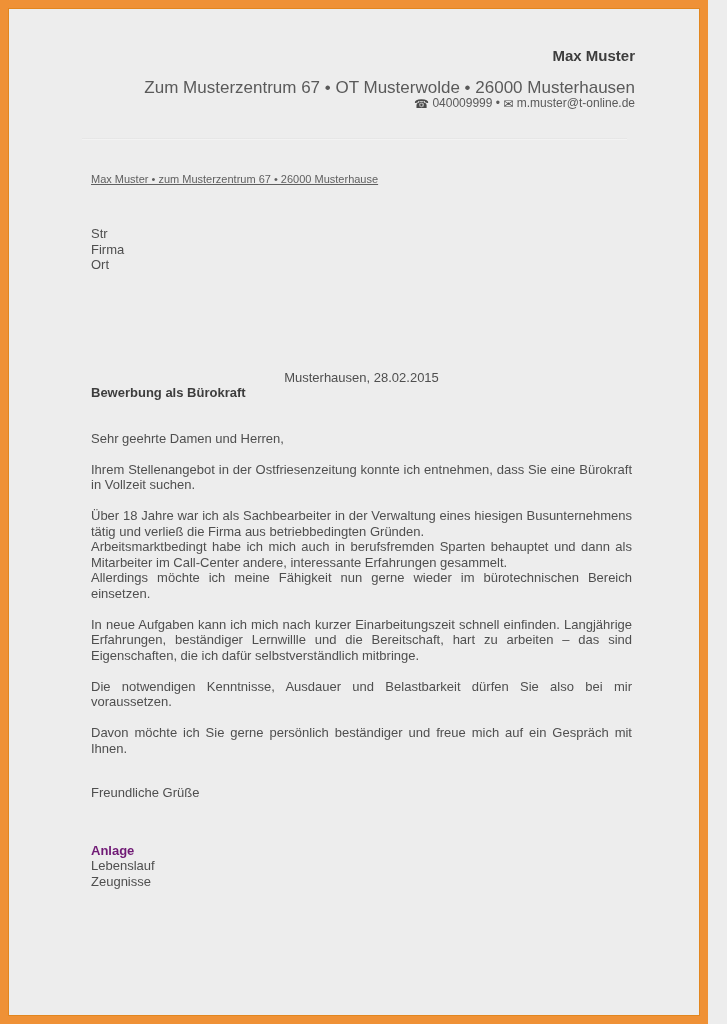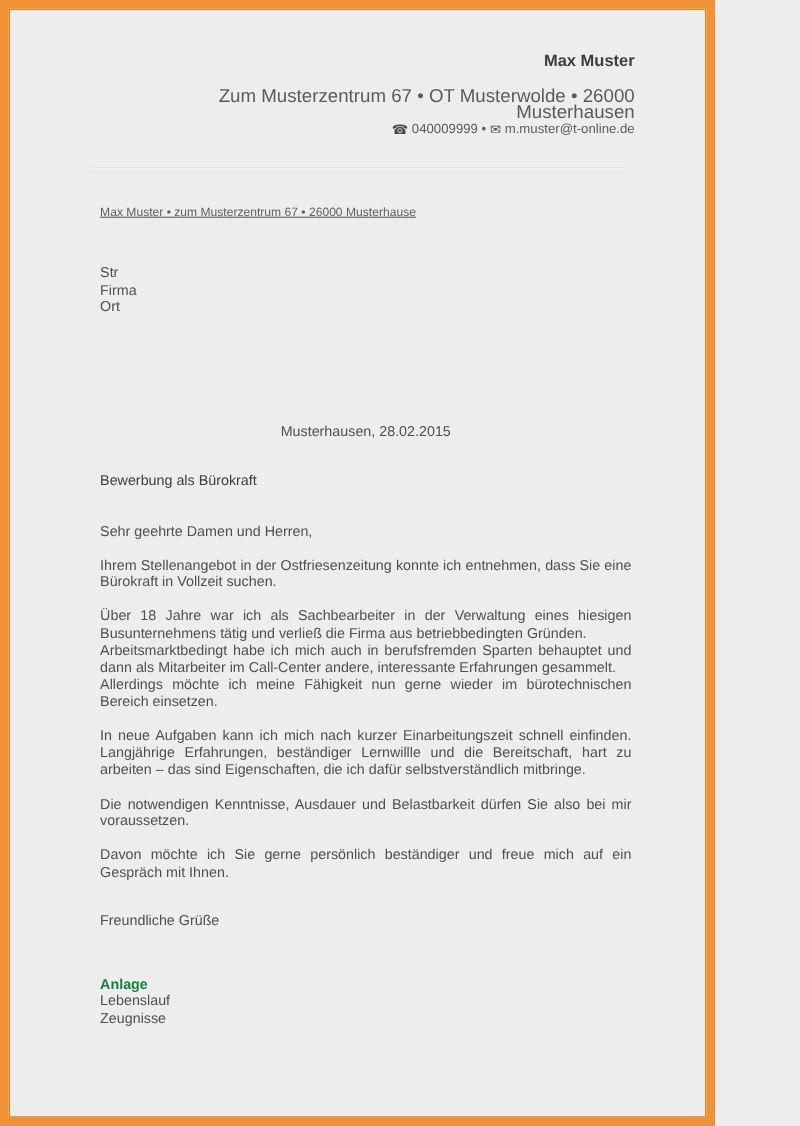--- a/index.html
+++ b/index.html
@@ -3,21 +3,21 @@
 <meta charset="utf-8">
 <style>
   html, body { margin: 0; padding: 0; }
   body {
     width: 727px; height: 1024px;
     font-family: "Liberation Sans", "DejaVu Sans", sans-serif;
     background: #ededed;
   }
   .page {
     box-sizing: border-box;
-    width: 650px; height: 1024px;
+    width: 708px; height: 1024px;
     background: #ededed;
     border: 8px solid #ef9136;
     box-shadow: inset 0 0 0 1px #e2861e, 0 0 0 1px #c77017 inset;
     overflow: hidden;
     position: relative;
   }
   
   .letter-head {
     padding: 38px 65px 0 83px;
     text-align: right;
@@ -53,30 +53,30 @@
     font-size: 13px; line-height: 15.5px;
   }
   .sender-line {
     margin-top: 33px;
     font-size: 11px; line-height: 13px;
     color: #5f5f5f;
     text-decoration: underline;
   }
   .recipient-block { margin-top: 40px; }
   .date-line { margin-top: 97px; text-align: center; }
-  .subject-line { margin-top: 30px; font-weight: normal; color: #3d3d3d; }
+  .subject-line { font-weight: bold; color: #3d3d3d; }
   .salutation { margin-top: 30px; }
   .para {
     margin: 15.5px 0 0 0;
     text-align: justify;
     white-space: pre-line;
   }
   .closing { margin-top: 29px; }
   .attachments-block { margin-top: 42px; }
-  .attachments-title { font-weight: bold; color: #15803d; }
+  .attachments-title { font-weight: bold; color: #701a75; }
 </style>
 </head>
 <body>
 
 <div class="page">
 
   <header class="letter-head">
     <div class="sender-name">Max Muster</div>
     <div class="sender-address">Zum Musterzentrum 67 • OT Musterwolde • 26000 Musterhausen</div>
     <div class="sender-contact">

